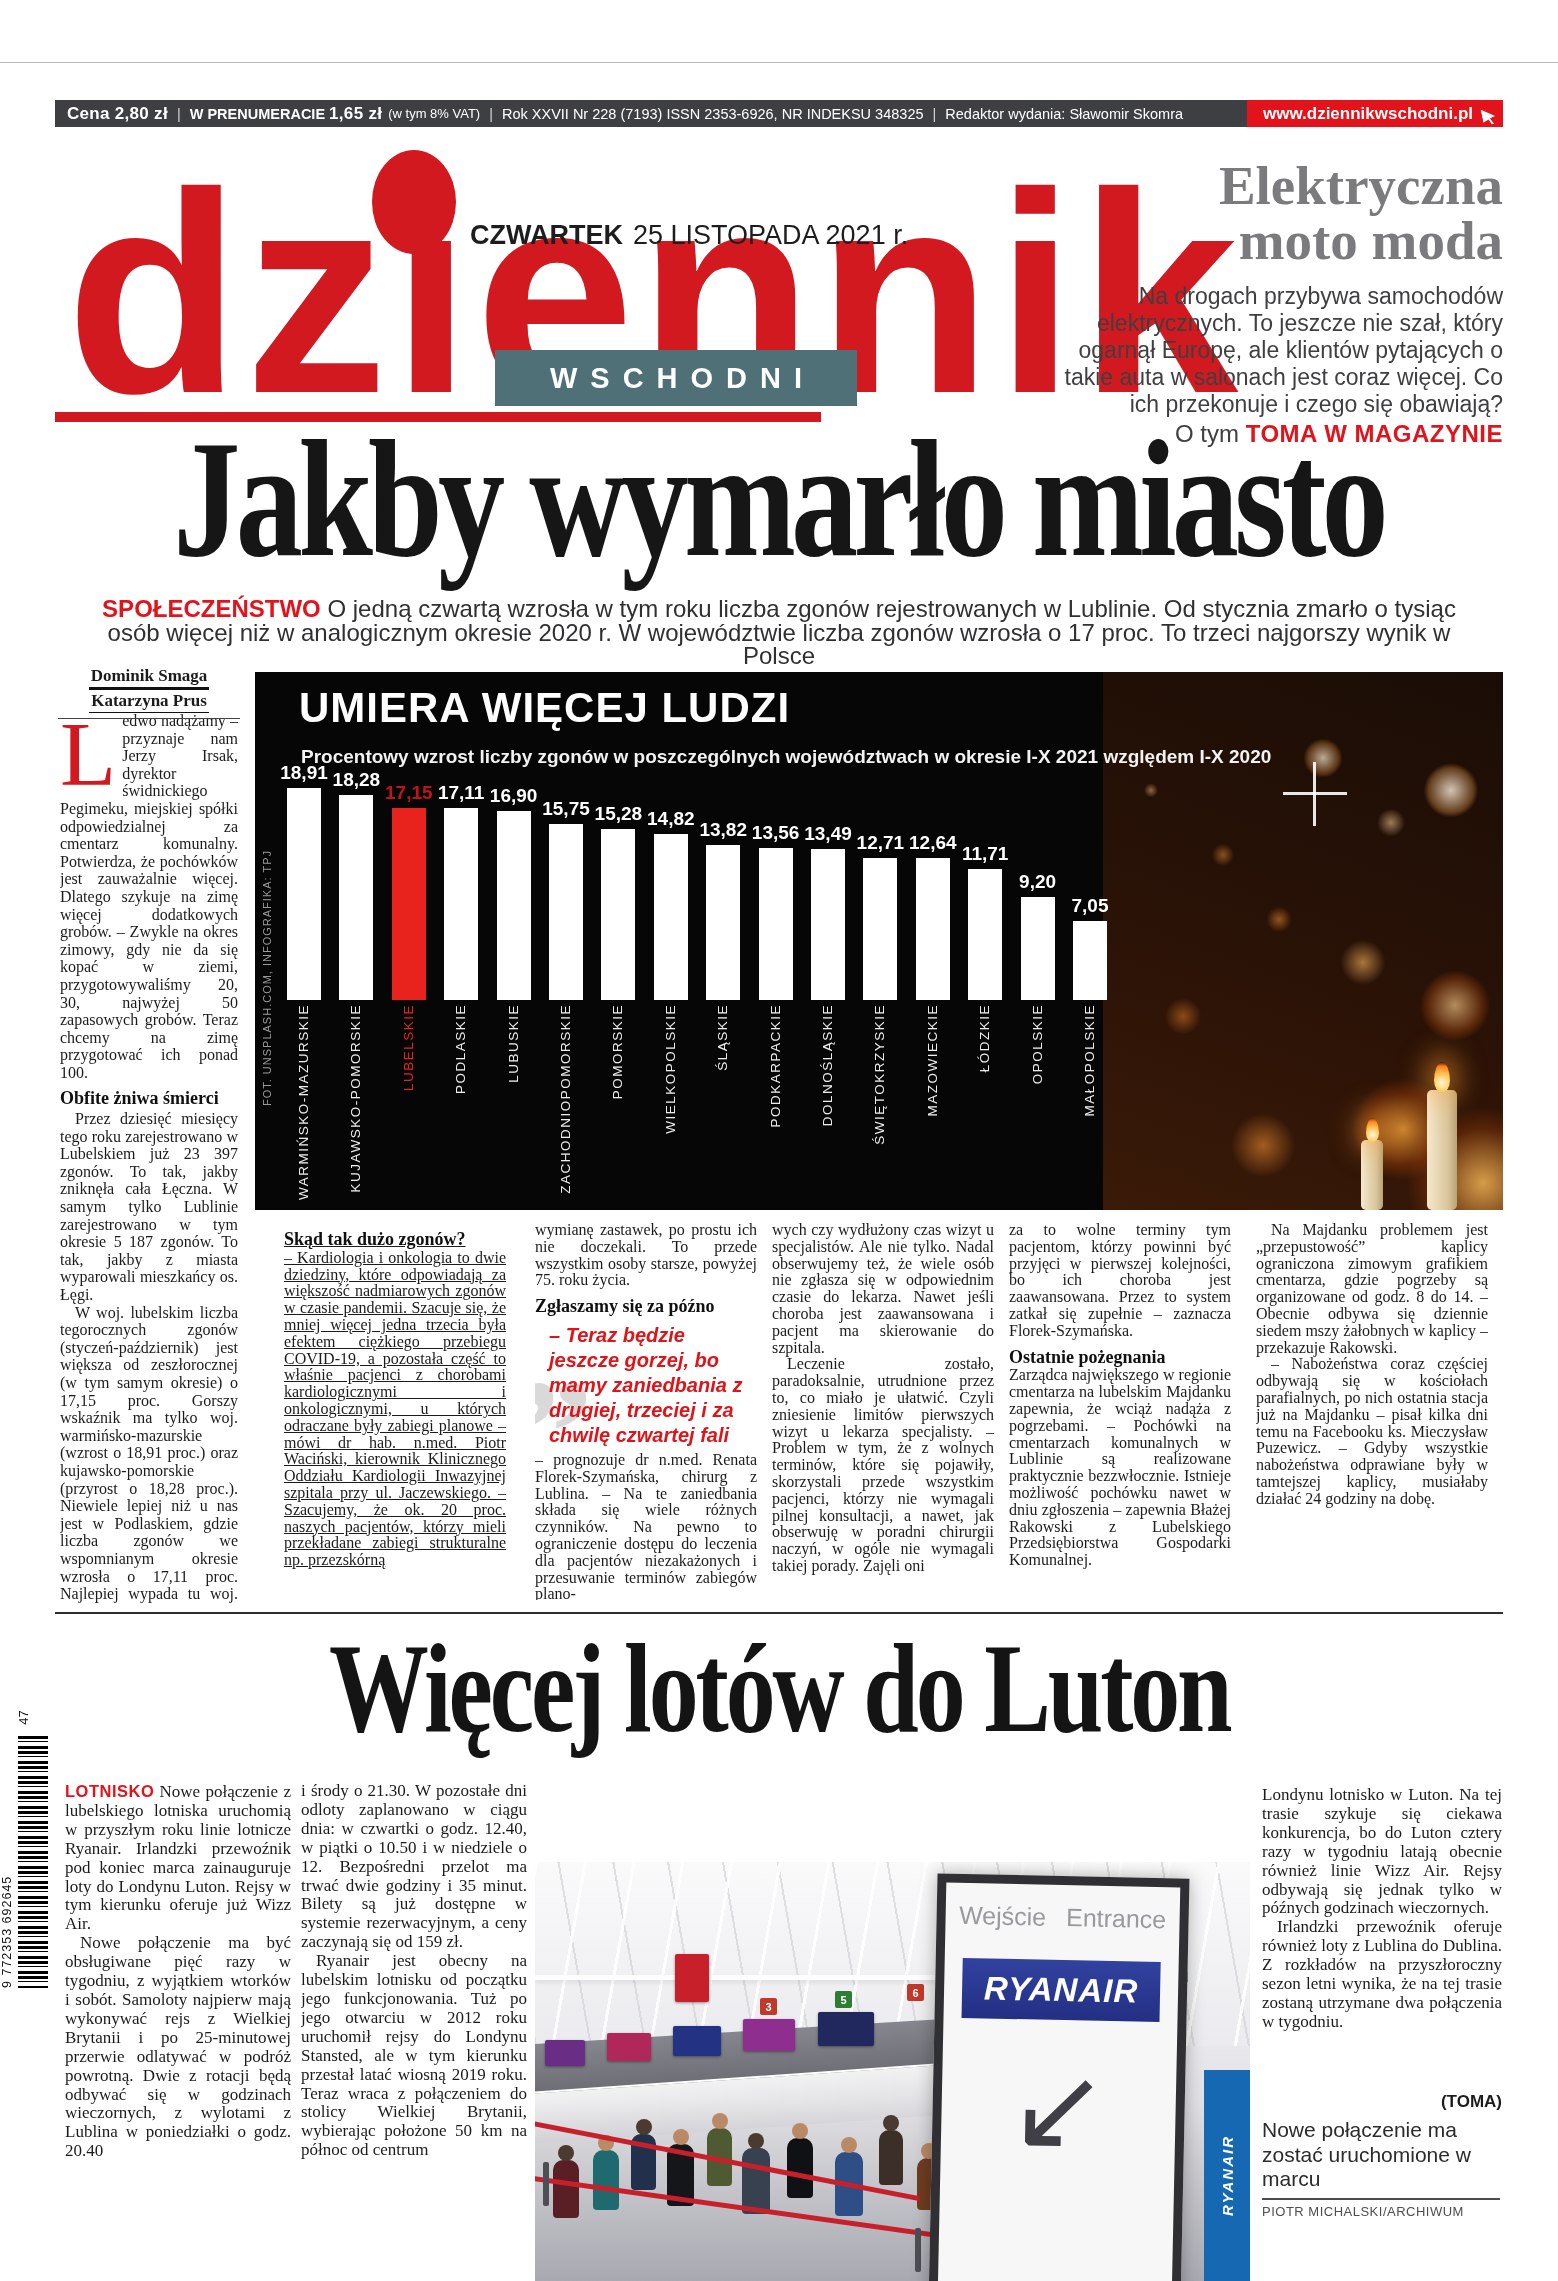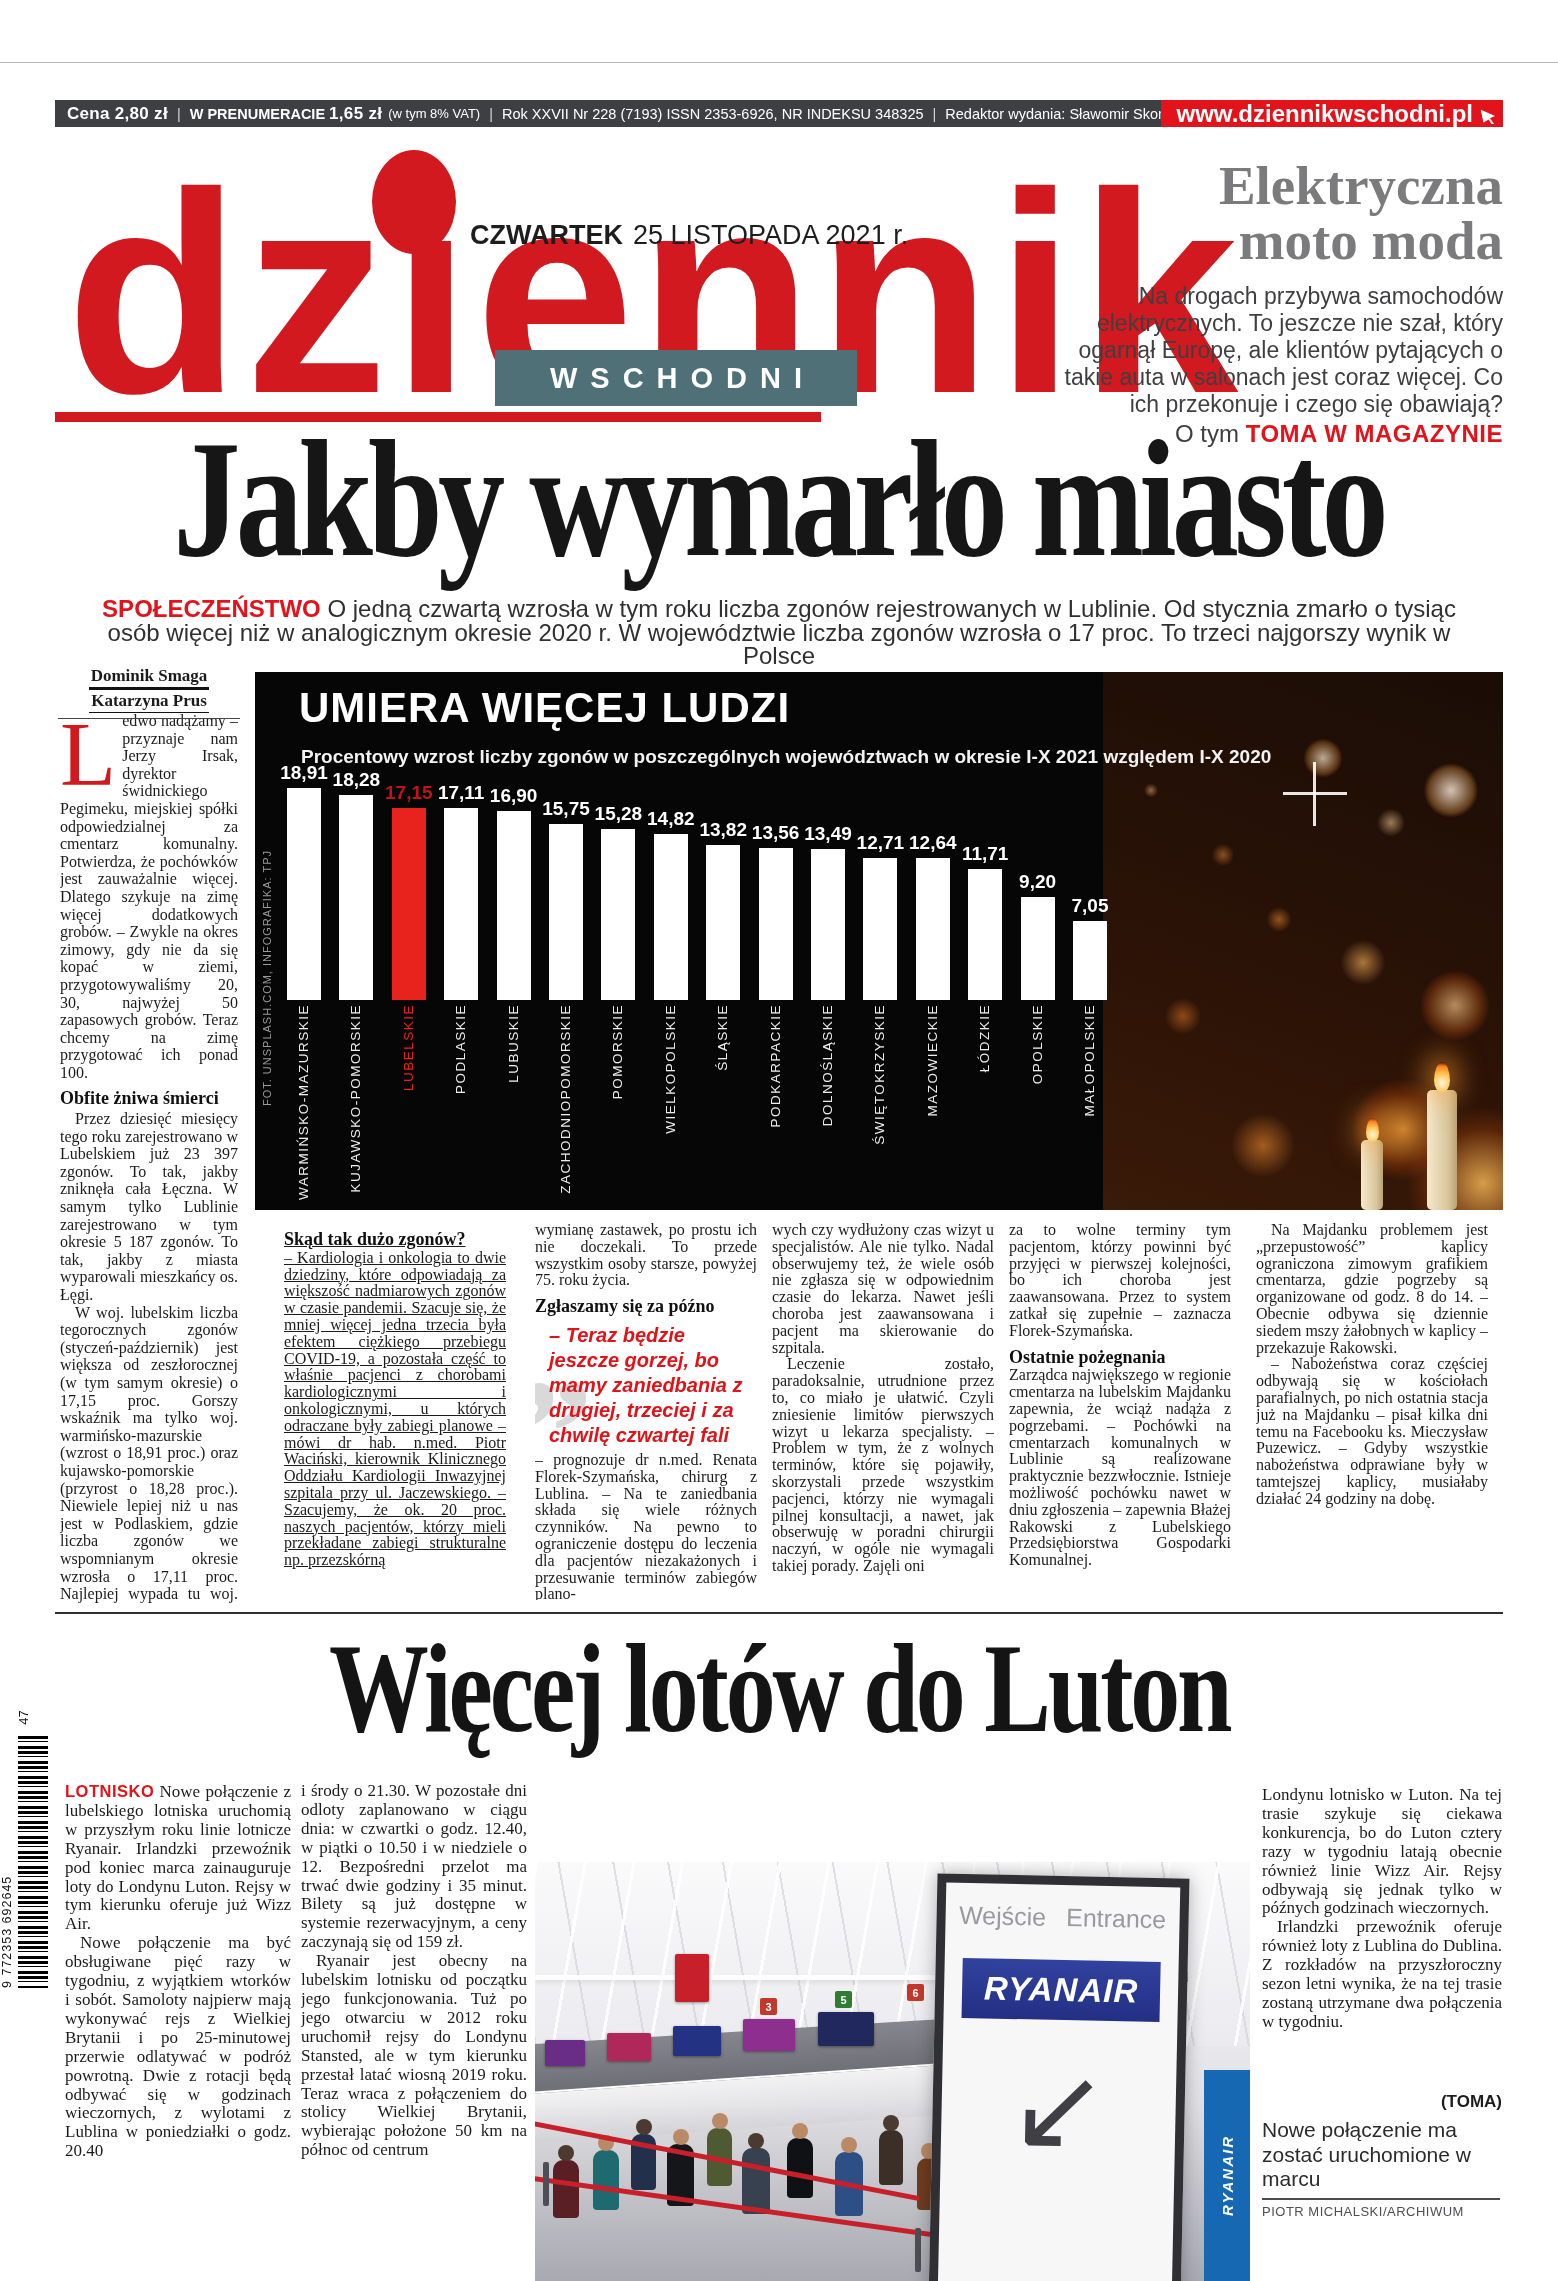--- a/index.html
+++ b/index.html
@@ -8,21 +8,21 @@
   .trimline{position:absolute;left:0;top:62px;width:1558px;height:1px;background:#b9b9b9;}
 
   
   .topbar{position:absolute;left:55px;top:100px;width:1448px;height:27px;background:#3d3f42;color:#fff;
           display:flex;align-items:center;padding-left:12px;box-sizing:border-box;font-size:14.5px;white-space:nowrap;}
   .tb-strong{font-weight:bold;font-size:17px;letter-spacing:.3px;}
   .tb-bold{font-weight:bold;}
   .tb-sep{margin:0 9px;color:#d4d4d4;font-weight:normal;}
   .tb-small{margin-left:6px;font-size:13px;}
   .webbox{position:absolute;right:0;top:0;height:27px;background:#e3131b;display:flex;align-items:center;
-          padding:0 30px 0 16px;font-weight:bold;font-size:24px;color:#fff;}
+          padding:0 30px 0 16px;font-weight:bold;font-size:17px;color:#fff;}
   .cursor{position:absolute;right:8px;bottom:2px;width:13px;height:17px;background:#fff;
           clip-path:polygon(0 0,100% 55%,58% 62%,80% 100%,63% 100%,46% 68%,0 80%);transform:rotate(-12deg);}
 
   
   .logo{position:absolute;left:66px;top:150px;font-size:286px;line-height:286px;font-weight:700;
         color:#d2191f;letter-spacing:4px;z-index:1;}
   .logo-dot{position:absolute;left:372px;top:150px;width:84px;height:104px;background:#d2191f;border-radius:50%;z-index:2;}
   .date{position:absolute;left:470px;top:220px;font-size:27px;color:#1d1d1d;z-index:4;white-space:nowrap;}
   .date b{margin-right:10px;margin-top:8px;}
   .wschodni{position:absolute;left:495px;top:350px;width:362px;height:56px;background:#4e7076;color:#fff;

